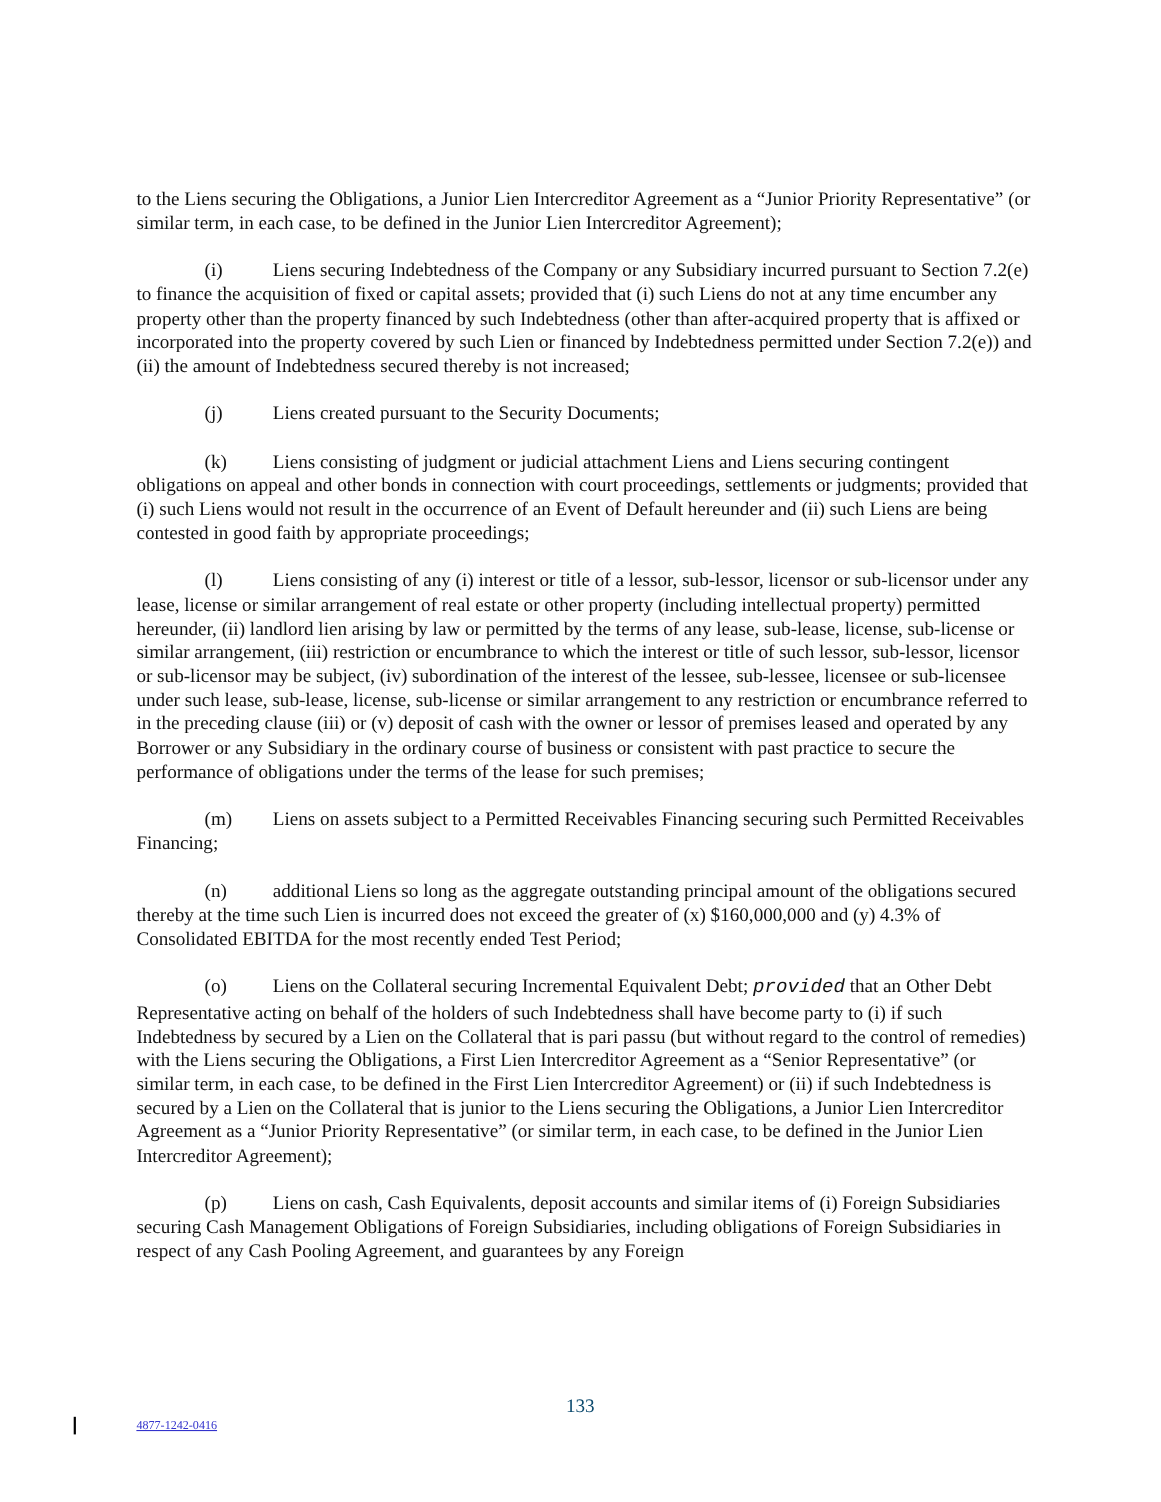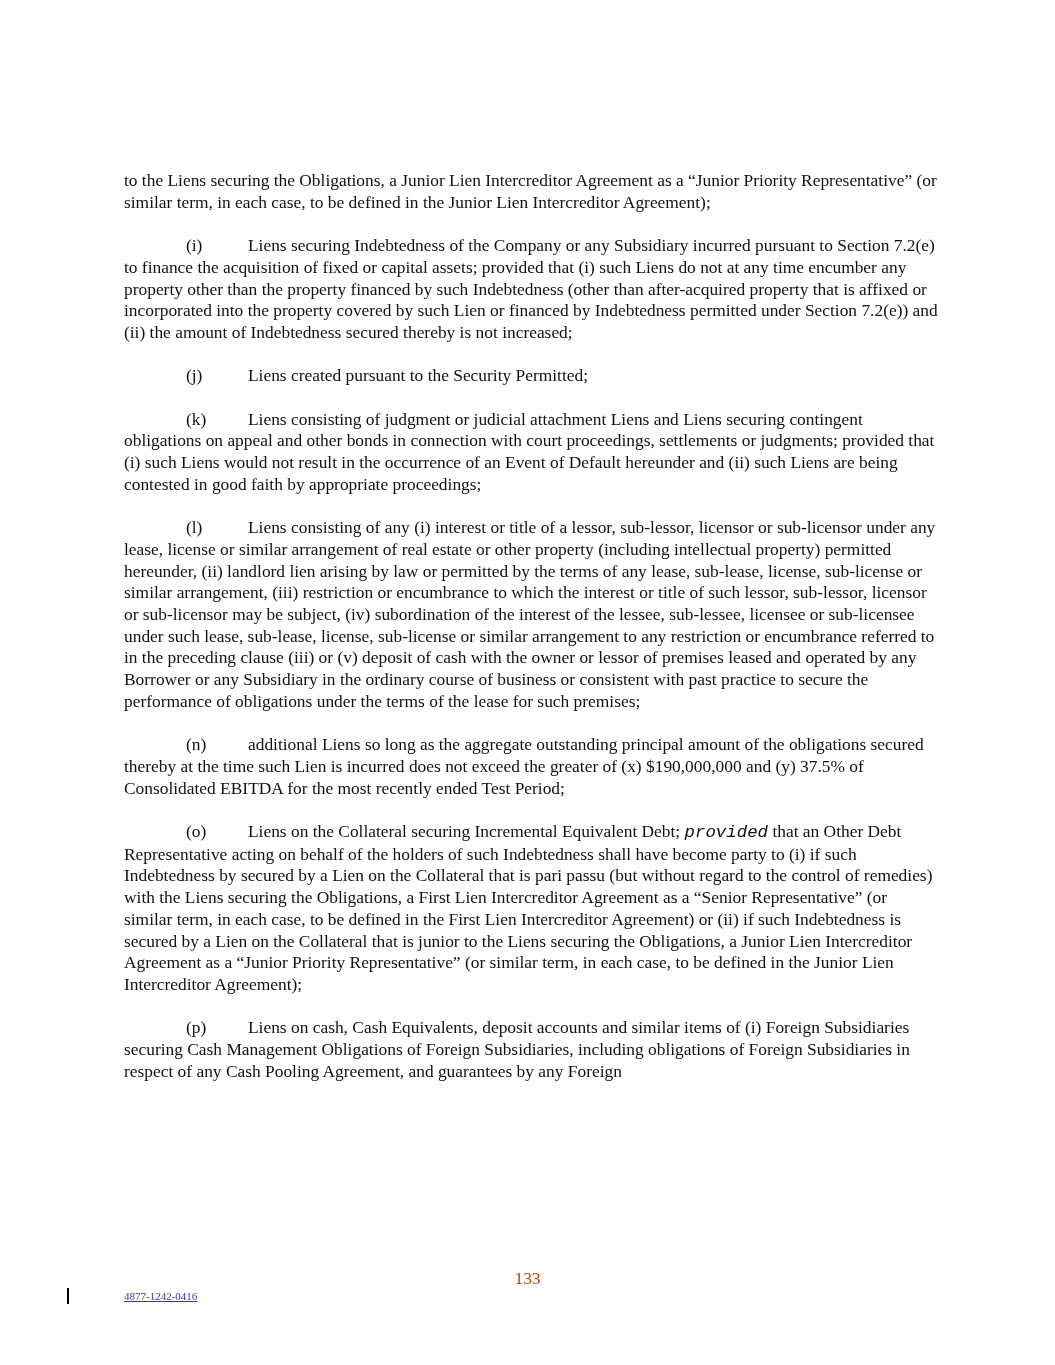--- a/index.html
+++ b/index.html
@@ -8,46 +8,47 @@
     position: absolute; left: 124px; top: 124px; width: 815px;
     font-family: "Liberation Serif", "DejaVu Serif", serif;
     font-size: 17.4px; line-height: 21.7px; color: #111111; margin-top: 46px;
   }
   .para { margin: 0 0 21.7px 0; text-align: left; }
   .para.cont { text-indent: 0; }
   .label { display: inline-block; width: 62px; margin-left: 62px; }
   .it { font-style: italic; font-family: Liberation Mono, monospace; }
   .page-number {
     position: absolute; top: 1268px; left: 0; width: 1055px; text-align: center;
-    font-family: "Liberation Serif", "DejaVu Serif", serif; font-size: 17.4px; color: #c2410c;
+    font-family: "Liberation Serif", "DejaVu Serif", serif; font-size: 17.4px; color: #0c4a6e;
   }
   .change-bar { position: absolute; left: 67px; top: 1288px; width: 2px; height: 16px; background: #000; }
   .doc-id {
     position: absolute; left: 124px; top: 1290px;
     font-family: Liberation Serif, serif; font-size: 11px;
     color: #3333cc; text-decoration: underline;
   }
 </style>
 </head>
 <body>
 
 <div class="page">
   <p class="para cont"><span>to the Liens securing the Obligations, a Junior Lien Intercreditor Agreement as a “Junior Priority Representative” (or similar term, in each case, to be defined in the Junior Lien Intercreditor Agreement);</span></p>
 
 
   <p class="para"><span class="label">(i)</span><span>Liens securing Indebtedness of the Company or any Subsidiary incurred pursuant to Section 7.2(e) to finance the acquisition of fixed or capital assets; provided that (i) such Liens do not at any time encumber any property other than the property financed by such Indebtedness (other than after-acquired property that is affixed or incorporated into the property covered by such Lien or financed by Indebtedness permitted under Section 7.2(e)) and (ii) the amount of Indebtedness secured thereby is not increased;</span></p>
 
-  <p class="para"><span class="label">(j)</span><span>Liens created pursuant to the Security Permitted;</span></p>
+  <p class="para"><span class="label">(j)</span><span>Liens created pursuant to the Security Documents;</span></p>
 
   <p class="para"><span class="label">(k)</span><span>Liens consisting of judgment or judicial attachment Liens and Liens securing contingent obligations on appeal and other bonds in connection with court proceedings, settlements or judgments; provided that (i) such Liens would not result in the occurrence of an Event of Default hereunder and (ii) such Liens are being contested in good faith by appropriate proceedings;</span></p>
 
   <p class="para"><span class="label">(l)</span><span>Liens consisting of any (i) interest or title of a lessor, sub-lessor, licensor or sub-licensor under any lease, license or similar arrangement of real estate or other property (including intellectual property) permitted hereunder, (ii) landlord lien arising by law or permitted by the terms of any lease, sub-lease, license, sub-license or similar arrangement, (iii) restriction or encumbrance to which the interest or title of such lessor, sub-lessor, licensor or sub-licensor may be subject, (iv) subordination of the interest of the lessee, sub-lessee, licensee or sub-licensee under such lease, sub-lease, license, sub-license or similar arrangement to any restriction or encumbrance referred to in the preceding clause (iii) or (v) deposit of cash with the owner or lessor of premises leased and operated by any Borrower or any Subsidiary in the ordinary course of business or consistent with past practice to secure the performance of obligations under the terms of the lease for such premises;</span></p>
 
+  <p class="para"><span class="label">(m)</span><span>Liens on assets subject to a Permitted Receivables Financing securing such Permitted Receivables Financing;</span></p>
 
-  <p class="para"><span class="label">(n)</span><span>additional Liens so long as the aggregate outstanding principal amount of the obligations secured thereby at the time such Lien is incurred does not exceed the greater of (x) $190,000,000 and (y) 37.5% of Consolidated EBITDA for the most recently ended Test Period;</span></p>
+  <p class="para"><span class="label">(n)</span><span>additional Liens so long as the aggregate outstanding principal amount of the obligations secured thereby at the time such Lien is incurred does not exceed the greater of (x) $160,000,000 and (y) 4.3% of Consolidated EBITDA for the most recently ended Test Period;</span></p>
 
   <p class="para"><span class="label">(o)</span><span>Liens on the Collateral securing Incremental Equivalent Debt; </span><span class="it">provided</span><span> that an Other Debt Representative acting on behalf of the holders of such Indebtedness shall have become party to (i) if such Indebtedness by secured by a Lien on the Collateral that is pari passu (but without regard to the control of remedies) with the Liens securing the Obligations, a First Lien Intercreditor Agreement as a “Senior Representative” (or similar term, in each case, to be defined in the First Lien Intercreditor Agreement) or (ii) if such Indebtedness is secured by a Lien on the Collateral that is junior to the Liens securing the Obligations, a Junior Lien Intercreditor Agreement as a “Junior Priority Representative” (or similar term, in each case, to be defined in the Junior Lien Intercreditor Agreement);</span></p>
 
   <p class="para"><span class="label">(p)</span><span>Liens on cash, Cash Equivalents, deposit accounts and similar items of (i) Foreign Subsidiaries securing Cash Management Obligations of Foreign Subsidiaries, including obligations of Foreign Subsidiaries in respect of any Cash Pooling Agreement, and guarantees by any Foreign</span></p>
 </div>
 
 <div class="page-number">133</div>
 <div class="change-bar"></div>
 <a class="doc-id" style="color: rgb(51, 51, 204);">4877-1242-0416</a>
 

